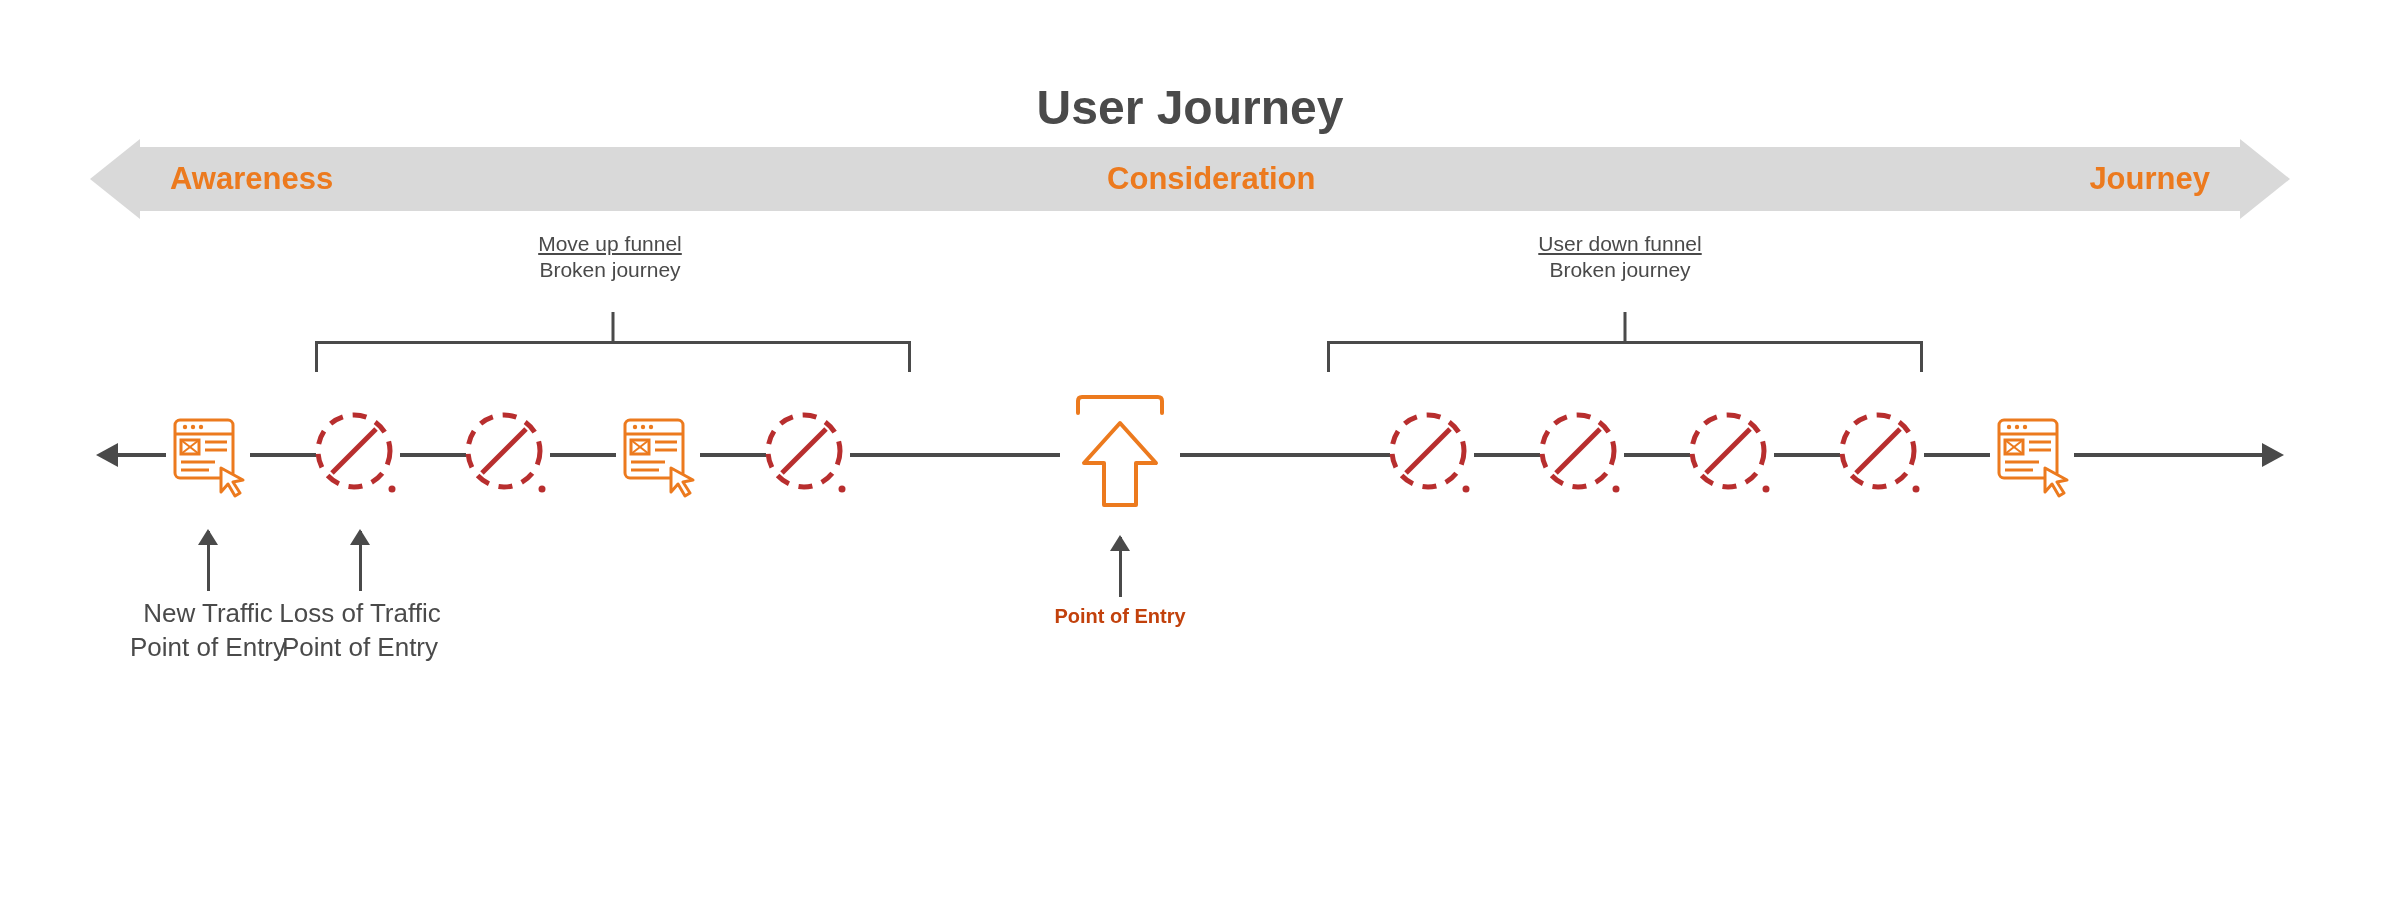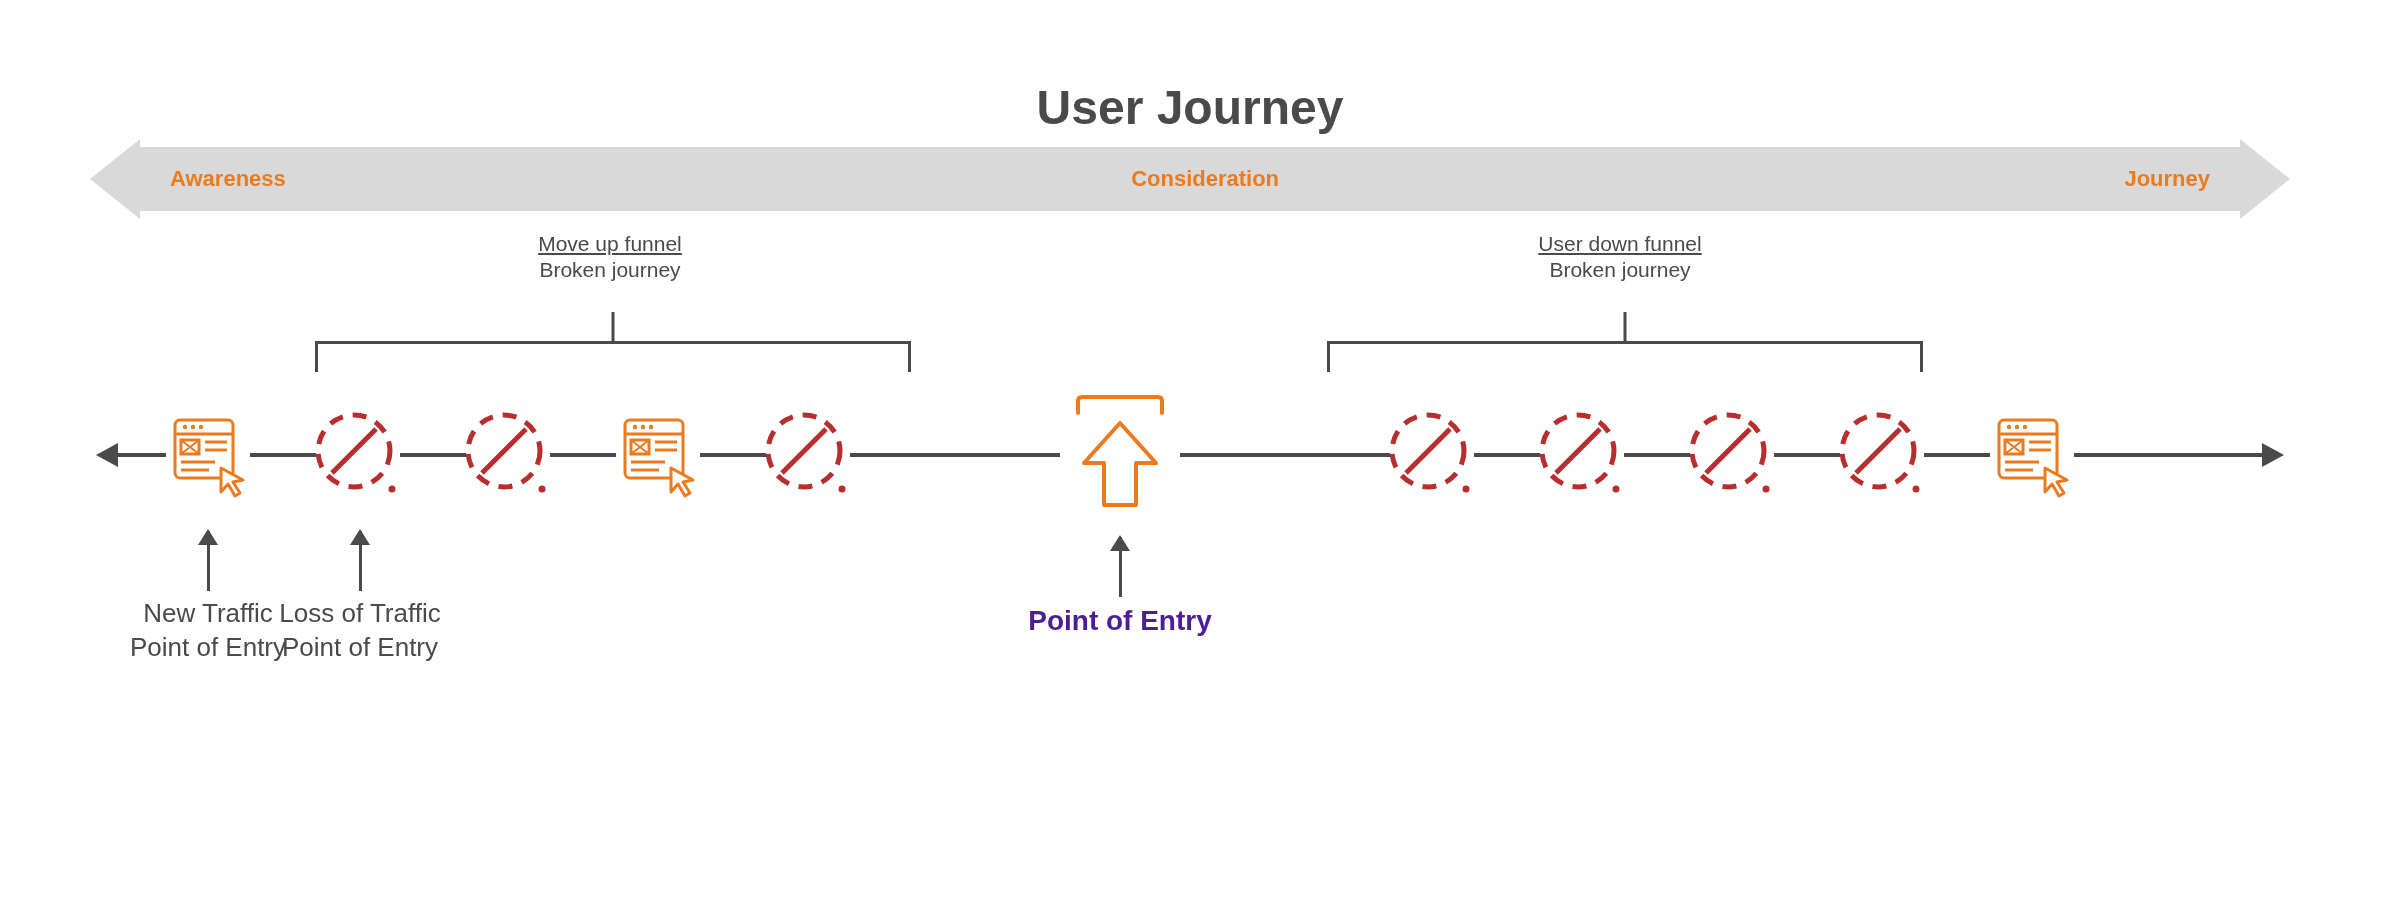--- a/index.html
+++ b/index.html
@@ -55,21 +55,21 @@
     position: absolute;
     right: 0; top: 50%; transform: translateY(-50%);
     width: 0; height: 0;
     border-top: 40px solid transparent;
     border-bottom: 40px solid transparent;
     border-left: 50px solid #d9d9d9;
   }
   .stage {
     position: relative;
     z-index: 1;
-    font-size: 22px;
+    font-size: 31px;
     font-weight: bold;
     color: #ec7a1e;
   }
   .annotations {
     position: relative;
     height: 110px;
   }
   .anno {
     position: absolute;
     text-align: center;
@@ -164,23 +164,23 @@
     content: "";
     position: absolute;
     top: -2px; left: 50%;
     transform: translateX(-50%);
     width: 0; height: 0;
     border-left: 10px solid transparent;
     border-right: 10px solid transparent;
     border-bottom: 16px solid #4a4a4a;
   }
   .poe-label {
-    font-size: 28px;
+    font-size: 20px;
     font-weight: bold;
-    color: #4c1d95;
+    color: #c2410c;
   }
 </style>
 </head>
 <body>
 
 <div class="container">
 
   <div class="title">User Journey</div>
 
   <div class="arrow-bar">

